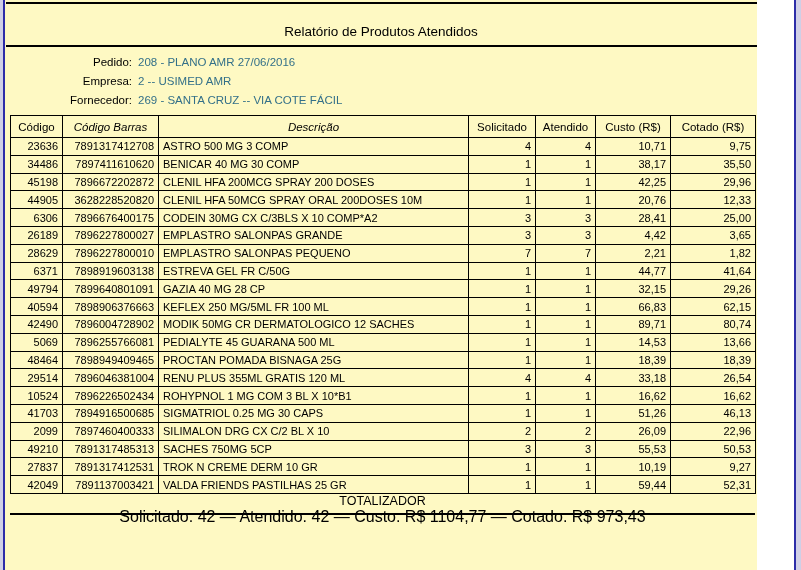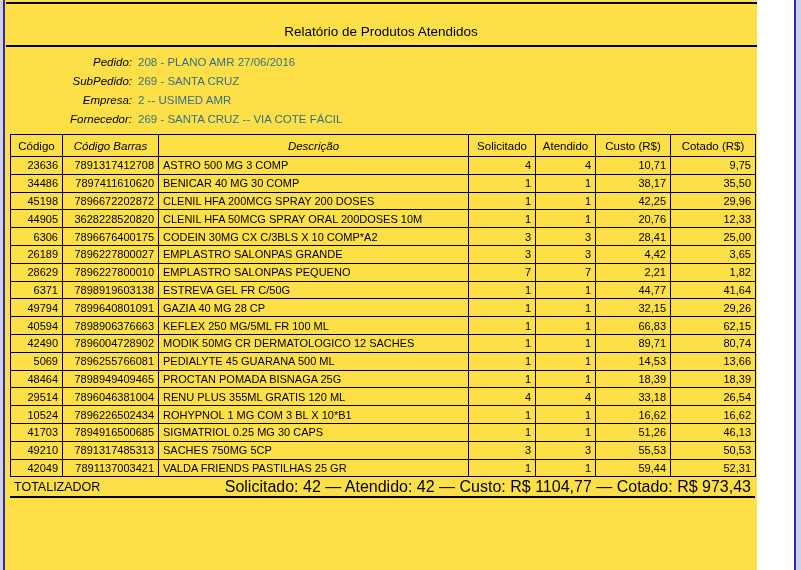--- a/index.html
+++ b/index.html
@@ -29,21 +29,21 @@
   }
   .frame-strip-right {
     position: absolute; right: 0; top: 0; bottom: 0; width: 5px;
     background: var(--frame-lavender, #cfcfe6);
   }
 
   .page {
     position: absolute;
     left: 5px; top: 0;
     width: 752px; height: 570px;
-    background: #fde047;
+    background: #fef9c3;
   }
 
   .rule {
     height: 2px;
     background: #000000;
     width: 751px;
     margin-left: 1px;
   }
   .top-rule { margin-top: 2px; }
 
@@ -61,21 +61,20 @@
     height: 19px;
     line-height: 19px;
     font-size: 11.5px;
     white-space: nowrap;
   }
   .meta-label {
     display: inline-block;
     width: 127px;
     text-align: right;
     color: #000000;
-    font-style: italic;
   }
   .meta-value {
     margin-left: 6px;
     color: var(--value-text, #337089);
   }
 
   table.report-table {
     margin-top: 5px;
     margin-left: 5px;
     border-collapse: collapse;
@@ -103,20 +102,21 @@
 
   .totalizer {
     width: 737px;
     margin-left: 5px;
     padding: 0 4px;
     height: 19px;
     display: flex;
     align-items: center;
     justify-content: space-between;
     border-bottom: 2px solid #000000;
+    flex-direction: column;
   }
   .totalizer-label { font-size: 12.5px; }
   .totalizer-totals { font-size: 16px; }
 </style>
 </head>
 <body>
 
 <div class="frame-strip-left"></div>
 <div class="frame-line-left"></div>
 
@@ -124,23 +124,20 @@
 
   <div class="rule top-rule"></div>
 
   <div class="report-title">Relatório de Produtos Atendidos</div>
 
   <div class="rule title-rule"></div>
 
   <div class="meta-block">
     <div class="meta-row">
       <span class="meta-label">Pedido:</span><span class="meta-value">208 - PLANO AMR 27/06/2016</span>
-    </div>
-    <div class="meta-row">
-      <span class="meta-label">SubPedido:</span><span class="meta-value">269 - SANTA CRUZ</span>
     </div>
     <div class="meta-row">
       <span class="meta-label">Empresa:</span><span class="meta-value">2 -- USIMED AMR</span>
     </div>
     <div class="meta-row">
       <span class="meta-label">Fornecedor:</span><span class="meta-value">269 - SANTA CRUZ -- VIA COTE FÁCIL</span>
     </div>
   </div>
 
   <table class="report-table">
@@ -303,27 +300,45 @@
         <tr>
           <td class="al-right">41703</td>
           <td class="al-right">7894916500685</td>
           <td class="al-left">SIGMATRIOL 0.25 MG 30 CAPS</td>
           <td class="al-right">1</td>
           <td class="al-right">1</td>
           <td class="al-right">51,26</td>
           <td class="al-right">46,13</td>
         </tr>
         <tr>
+          <td class="al-right">2099</td>
+          <td class="al-right">7897460400333</td>
+          <td class="al-left">SILIMALON DRG CX C/2 BL X 10</td>
+          <td class="al-right">2</td>
+          <td class="al-right">2</td>
+          <td class="al-right">26,09</td>
+          <td class="al-right">22,96</td>
+        </tr>
+        <tr>
           <td class="al-right">49210</td>
           <td class="al-right">7891317485313</td>
           <td class="al-left">SACHES 750MG 5CP</td>
           <td class="al-right">3</td>
           <td class="al-right">3</td>
           <td class="al-right">55,53</td>
           <td class="al-right">50,53</td>
+        </tr>
+        <tr>
+          <td class="al-right">27837</td>
+          <td class="al-right">7891317412531</td>
+          <td class="al-left">TROK N CREME DERM 10 GR</td>
+          <td class="al-right">1</td>
+          <td class="al-right">1</td>
+          <td class="al-right">10,19</td>
+          <td class="al-right">9,27</td>
         </tr>
         <tr>
           <td class="al-right">42049</td>
           <td class="al-right">7891137003421</td>
           <td class="al-left">VALDA FRIENDS PASTILHAS 25 GR</td>
           <td class="al-right">1</td>
           <td class="al-right">1</td>
           <td class="al-right">59,44</td>
           <td class="al-right">52,31</td>
         </tr>

